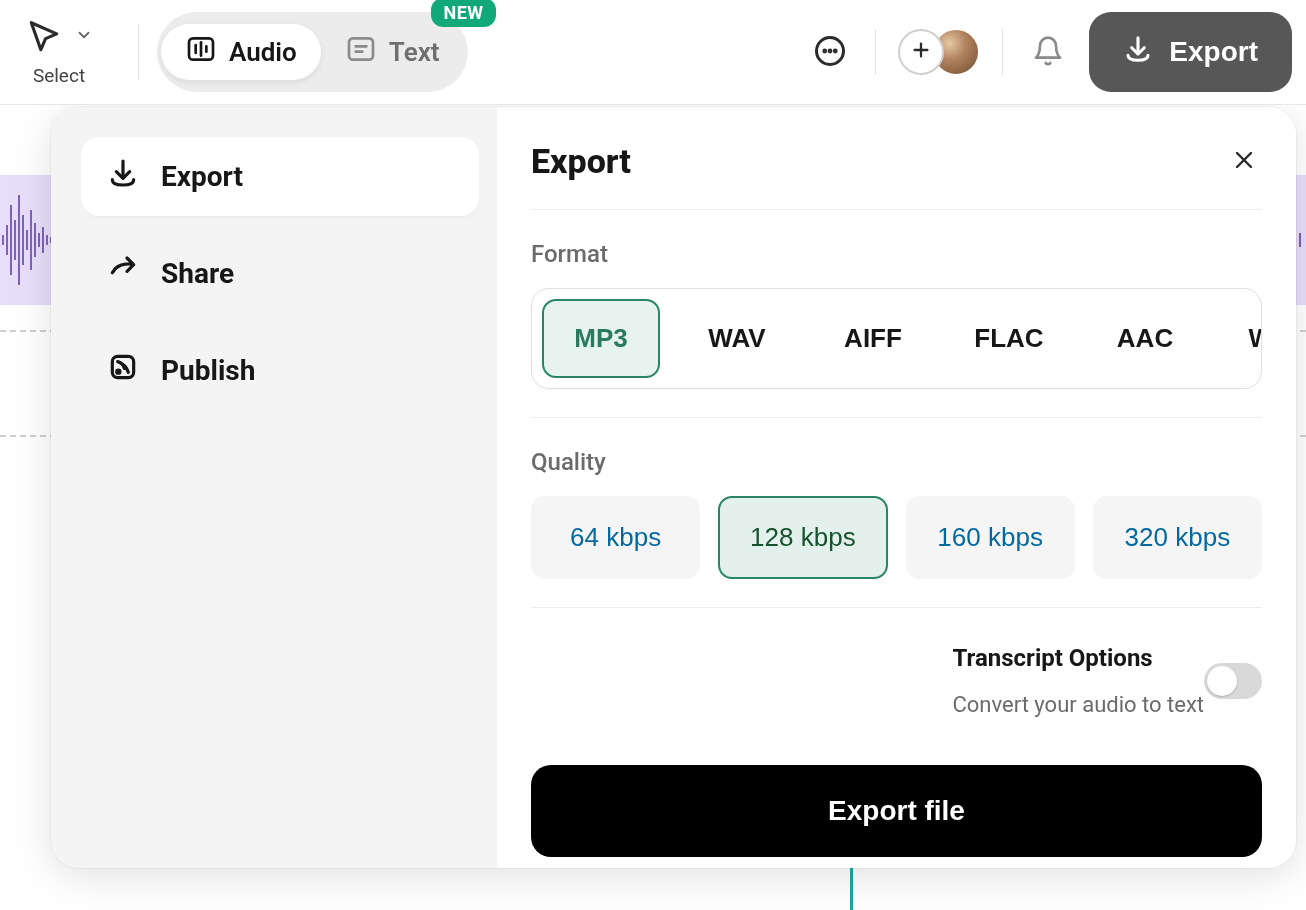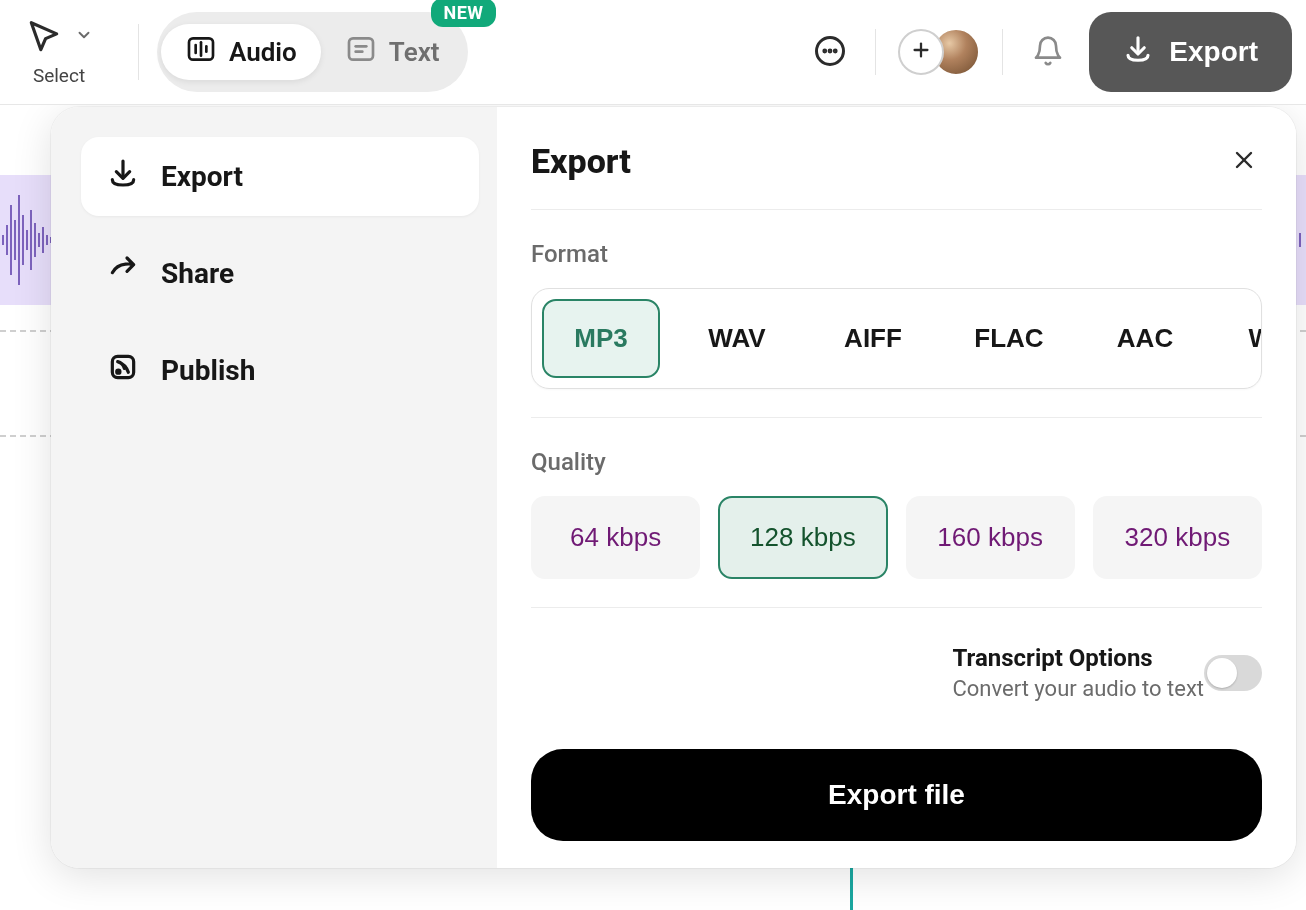--- a/index.html
+++ b/index.html
@@ -179,49 +179,49 @@
 
   .divider { border-top: 1px solid #ececec; margin-top: 28px; }
 
   .quality-row { display:flex; gap: 18px; margin-top: 6px; }
   .q-btn {
     flex:1;
     padding: 24px 10px;
     border-radius: 14px;
     border: 2px solid transparent;
     background: #f5f5f5;
-    font-size: 26px; font-weight: 500; color:#701a75;
+    font-size: 26px; font-weight: 500; color:#0369a1;
     cursor:pointer; white-space:nowrap;
   }
   .q-btn.selected {
     background: #e4f0eb;
     border-color: #2a8466;
     color: #14532d;
   }
 
   .transcript-row {
     display:flex; align-items:center; justify-content:flex-end;
     margin-top: 36px;
   }
   .transcript-title { font-size: 24px; font-weight: 700; color:#171717; }
-  .transcript-sub { font-size: 22px; color:#6b6b6b; margin-top: 4px; }
+  .transcript-sub { font-size: 22px; color:#6b6b6b; margin-top: 20px; }
 
   .toggle {
     width: 58px; height: 36px; border-radius: 20px; background:#d9d9d9;
     position:relative; cursor:pointer; border:none;
   }
   .toggle .knob {
     position:absolute; top:3px; left:3px; width:30px; height:30px; border-radius:50%;
     background:#fff; box-shadow:0 1px 2px rgba(0,0,0,0.2);
   }
 
   .export-file-btn {
     margin-top: 48px;
     width: 100%;
-    background: #000; color:#fff; border:none; border-radius: 32px;
+    background: #000; color:#fff; border:none; border-radius: 20px;
     height: 92px; font-size: 28px; font-weight: 700; cursor:pointer;
   }
 </style>
 </head>
 <body>
 
 <div class="topbar">
   <div class="select-group">
     <div class="select-top">
       <span class="select-icon">

